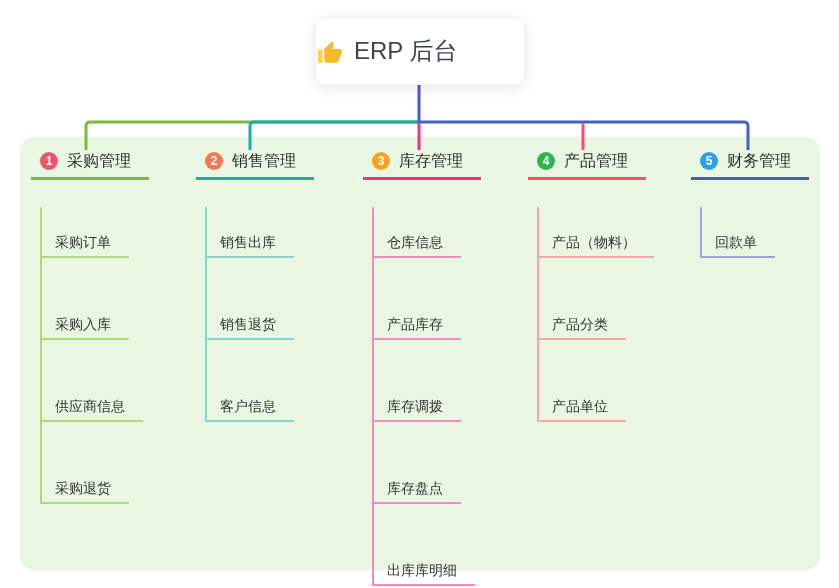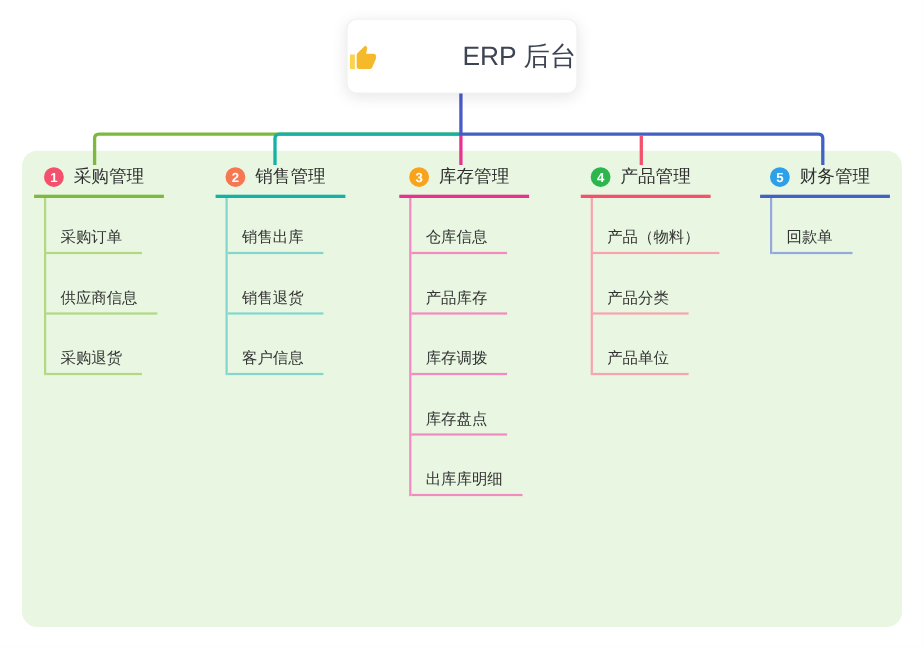--- a/index.html
+++ b/index.html
@@ -22,21 +22,21 @@
     position:absolute; left:0; top:0; width:839px; height:588px;
     z-index:2; pointer-events:none;
   }
 
   
   .root-node {
     position:absolute; left:315px; top:17px; width:208px; height:66px;
     background:#ffffff; border-radius:9px; z-index:4;
     border:1px solid #f1f1f1;
     box-shadow:0 3px 14px rgba(0,0,0,.10);
-    display:flex; align-items:center; justify-content:space-between; gap:11px;
+    display:flex; align-items:center; justify-content:flex-start; gap:11px;
     font-size:24px; font-weight:500; color:#3c4353;
   }
   .root-node .thumb { width:27px; height:27px; display:block; margin-top:2px; }
 
   
   .branch { position:absolute; top:150px; z-index:3; }
   .branch-title {
     display:flex; align-items:center; gap:9px; width:fit-content;
     padding:0 18px 5px 9px;
     border-bottom:3px solid var(--line);
@@ -49,21 +49,21 @@
     font-size:12px; font-weight:700; line-height:18px; text-align:center;
   }
   ul.children {
     list-style:none; margin:0 0 0 9px; padding:0;
     border-left:2px solid var(--child-line);
   }
   ul.children li {
     width:fit-content; white-space:nowrap;
     padding:29px 18px 4px 13px;
     border-bottom:2px solid var(--child-line);
-    font-size:14px; color:#333333; line-height:20px; cursor:default;
+    font-size:14px; color:#333333; line-height:20px; cursor:default;margin-top:27px;
   }
   ul.children li:first-child { padding-top:25px; }
 </style>
 </head>
 <body>
 
 <div class="stage">
 
   <div class="panel"></div>
 
@@ -84,20 +84,21 @@
     <span>ERP 后台</span>
   </div>
 
     <div class="branch" style="left: 31px; --line: #7cb93e; --child-line: #b2d882; --badge: #f4516c;">
       <div class="branch-title">
         <span class="badge">1</span>
         <span class="branch-title-text">采购管理</span>
       </div>
       <ul class="children">
         <li>采购订单</li>
+        <li>采购入库</li>
         <li>供应商信息</li>
         <li>采购退货</li>
       </ul>
     </div>
 
     <div class="branch" style="left: 196px; --line: #14b2a5; --child-line: #84d6cd; --badge: #f77750;">
       <div class="branch-title">
         <span class="badge">2</span>
         <span class="branch-title-text">销售管理</span>
       </div>

